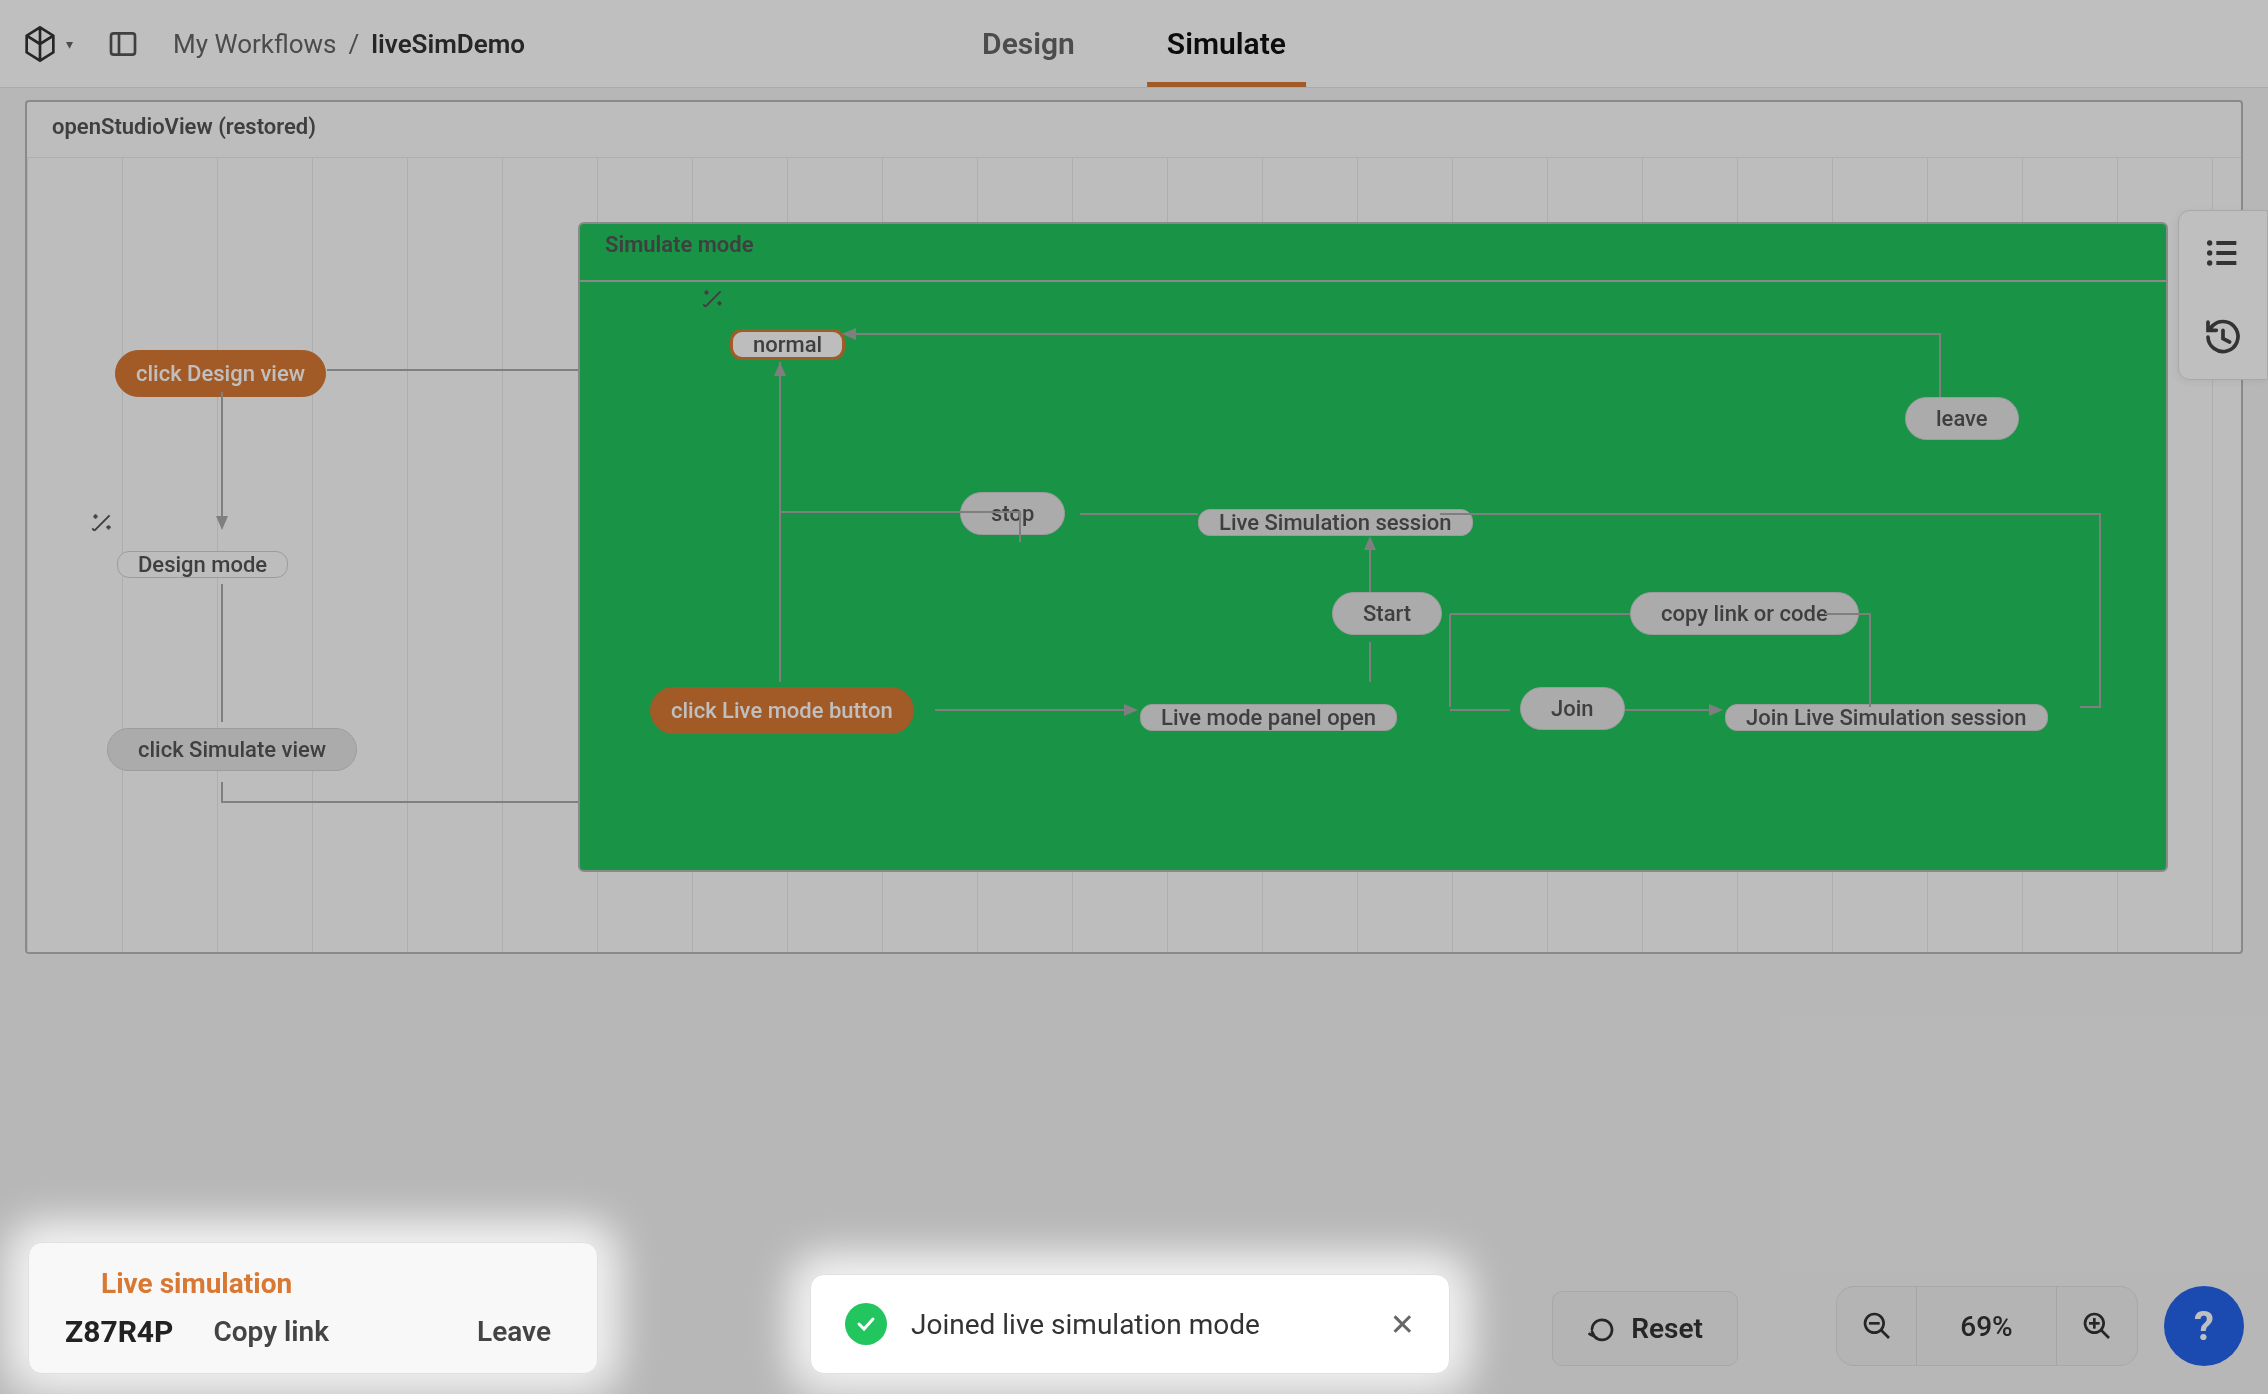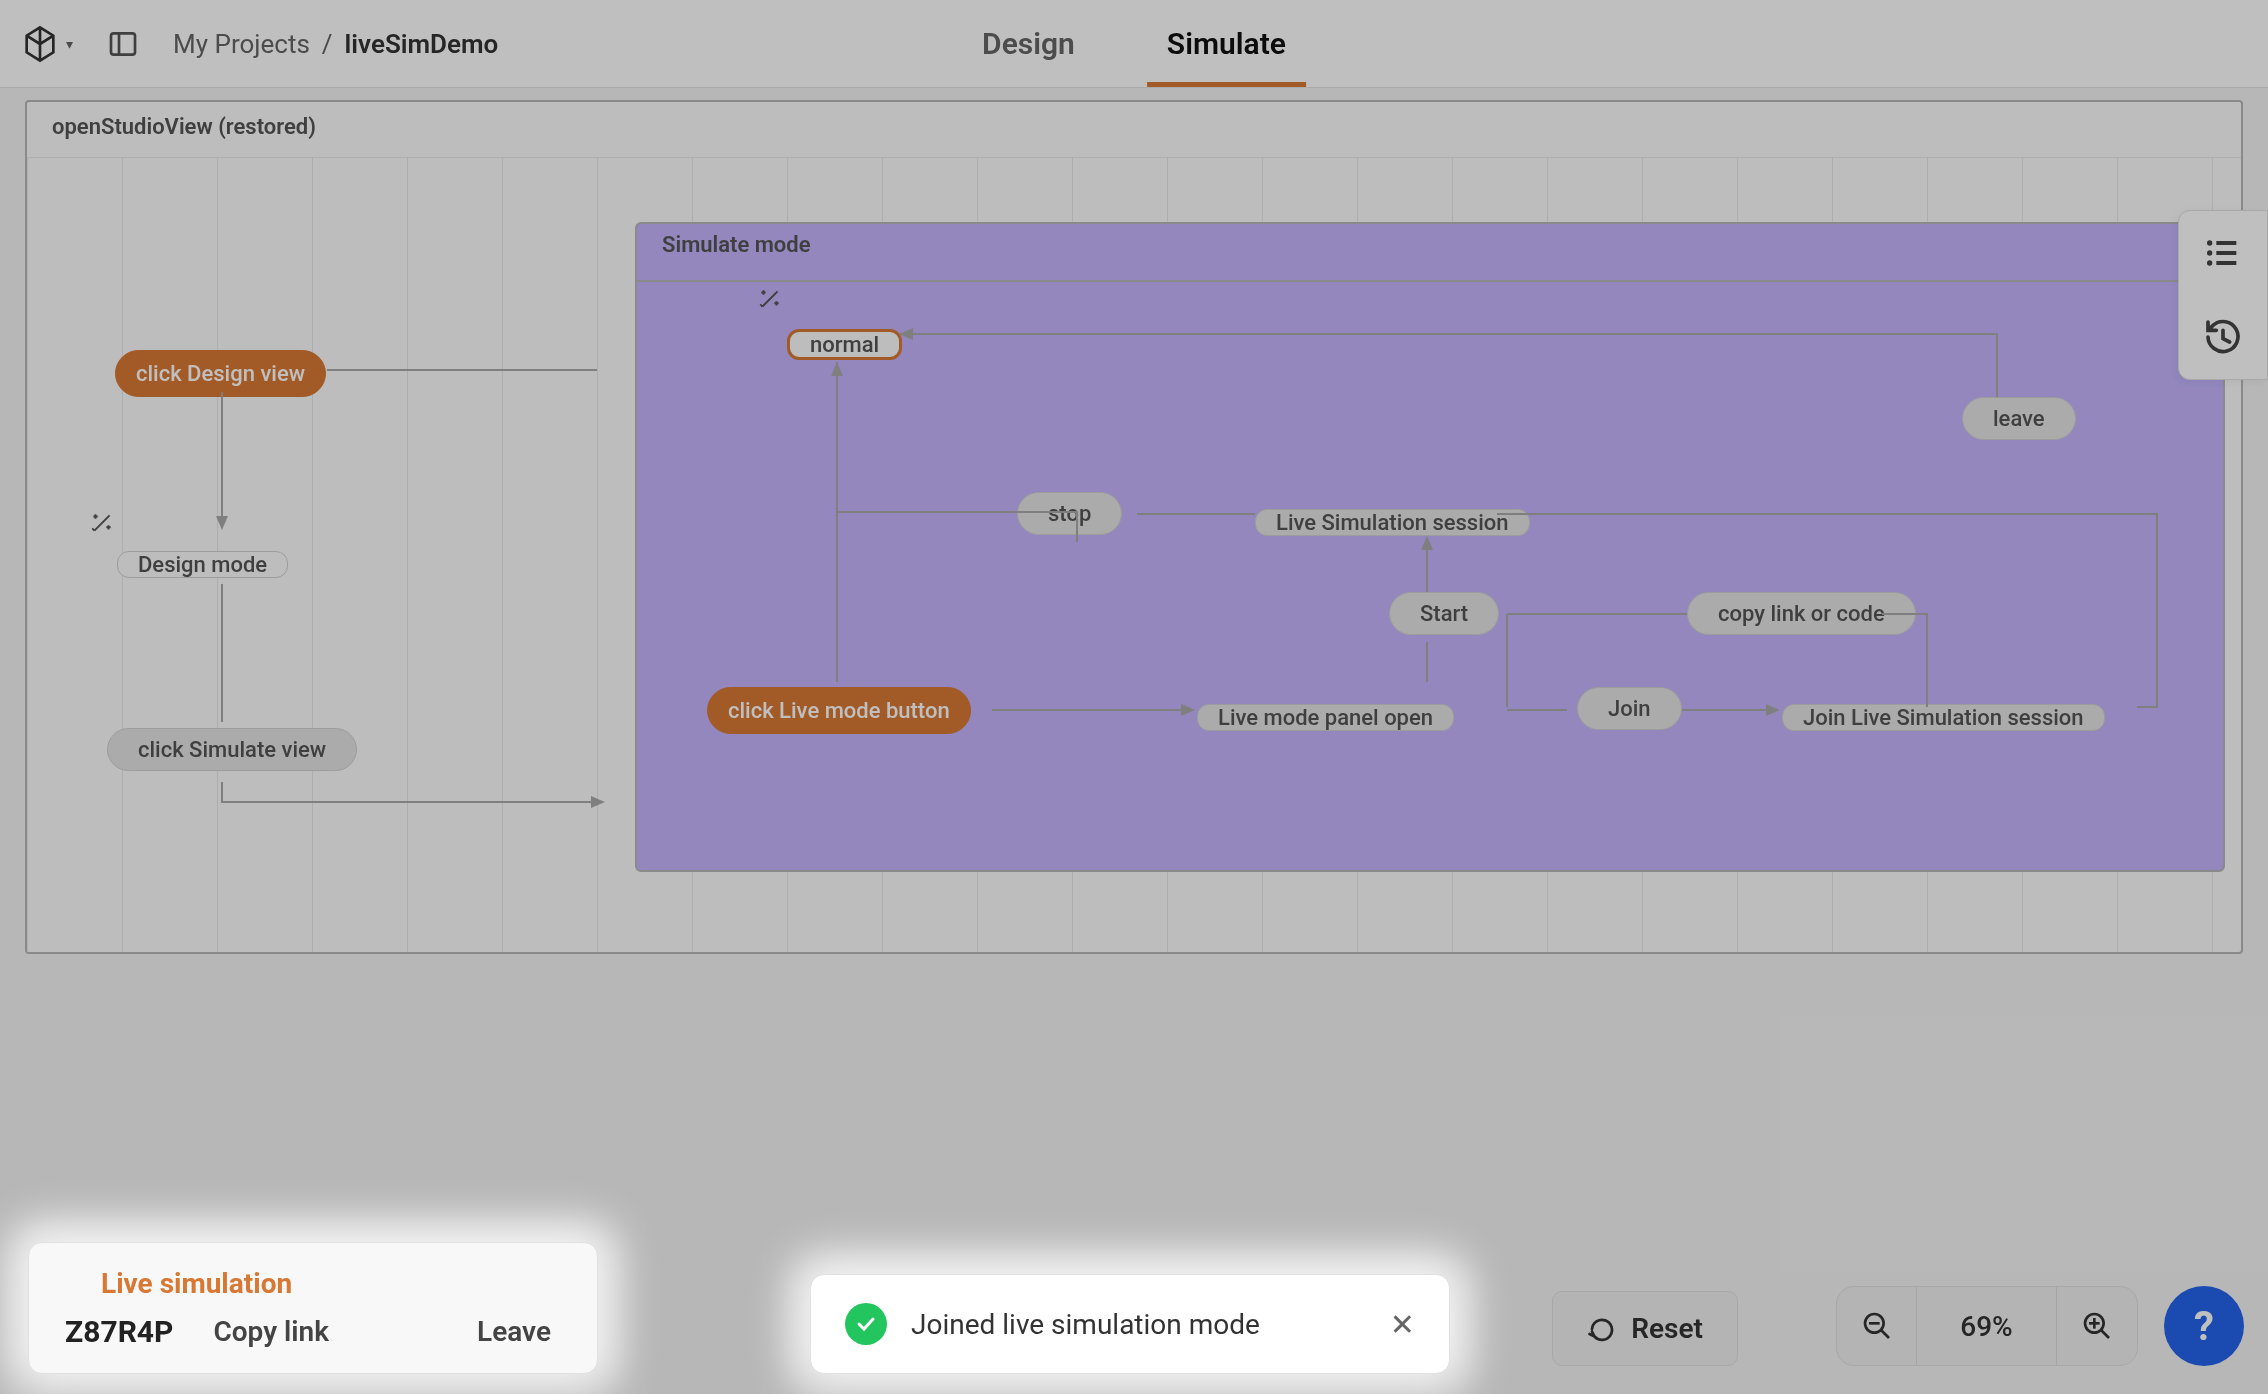--- a/index.html
+++ b/index.html
@@ -26,21 +26,21 @@
 .export-icon { width: 40px; height: 40px; cursor: pointer; color: #333; display:flex; align-items:center; justify-content:center;}
 .avatar { width: 48px; height: 48px; border-radius: 50%; background: #a7c4a0; color: #2f4f2f; display: flex; align-items: center; justify-content: center; font-weight: 600; font-size: 22px; }
 
 
 .canvas-wrap { position: absolute; top: 100px; left: 25px; right: 25px; bottom: 440px; }
 .canvas-outer { position: absolute; inset: 0; border: 2px solid #b8b8b8; border-radius: 4px; background: #fcfcfc; }
 .canvas-title { position: absolute; top: 12px; left: 25px; font-size: 22px; font-weight: 600; color: #555; }
 .canvas-grid { position: absolute; top: 55px; left: 0; right: 0; bottom: 0; background-image: linear-gradient(#e8e8e8 1px, transparent 1px), linear-gradient(90deg, #e8e8e8 1px, transparent 1px); background-size: 95px 1000px, 95px 1000px; }
 
 
-.sim-box { position: absolute; top: 120px; left: 608px; width: 1590px; height: 650px; border: 2px solid #b8b8b8; border-radius: 6px; background: #c4b5fd; }
+.sim-box { position: absolute; top: 120px; left: 551px; width: 1590px; height: 650px; border: 2px solid #b8b8b8; border-radius: 6px; background: #22c55e; }
 .sim-title { position: absolute; top: 8px; left: 25px; font-size: 22px; font-weight: 600; color: #555; }
 .sim-inner { position: absolute; top: 56px; left: 0; right: 0; bottom: 0; border-top: 2px solid #b8b8b8; }
 
 
 .node { position: absolute; padding: 10px 20px; border-radius: 26px; font-size: 22px; font-weight: 500; background: #e5e5e5; color: #555; text-align: center; border: 1px solid #d0d0d0; }
 .node.orange { background: #d97833; color: #fff; border-color: #d97833; }
 .node.rect { border-radius: 12px; padding: 0 20px; margin-top: 17px; }
 .node.white { background: #fcfcfc; }
 .node.tight { padding: 8px 30px; }
 
@@ -89,21 +89,21 @@
       </svg>
     <span class="chev">▾</span>
   </div>
   <div class="sidebar-toggle">
     <svg width="32" height="32" viewBox="0 0 24 24">
         <rect x="3" y="4" width="18" height="16" rx="2" stroke="#555" stroke-width="2" fill="none"></rect>
         <line x1="9" y1="4" x2="9" y2="20" stroke="#555" stroke-width="2"></line>
       </svg>
   </div>
   <div class="breadcrumb">
-    <span>My Projects</span>
+    <span>My Workflows</span>
     <span>/</span>
     <span class="proj">liveSimDemo</span>
   </div>
   <div class="tabs">
     <div class="tab">Design</div>
     <div class="tab active">Simulate</div>
   </div>
 </div>
 
 <div class="canvas-wrap">

